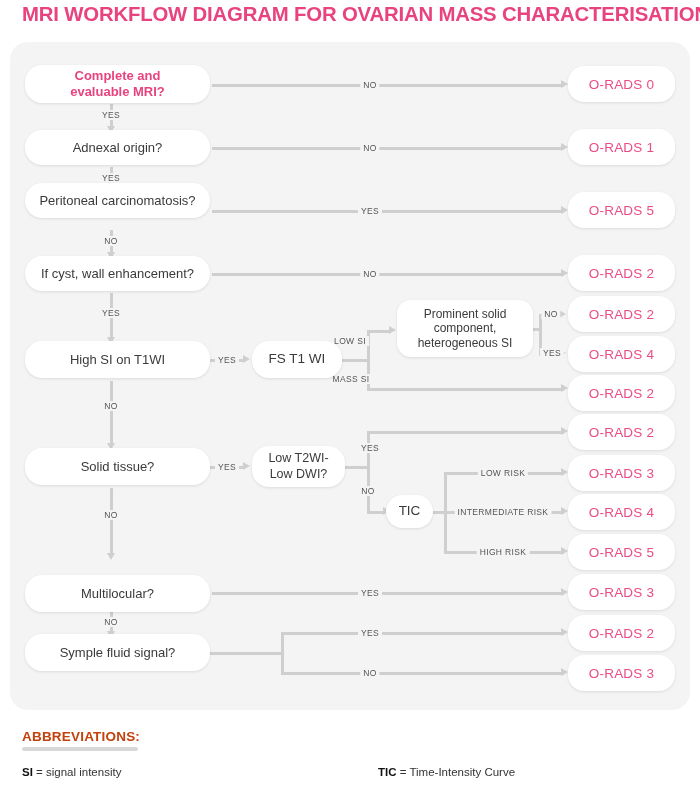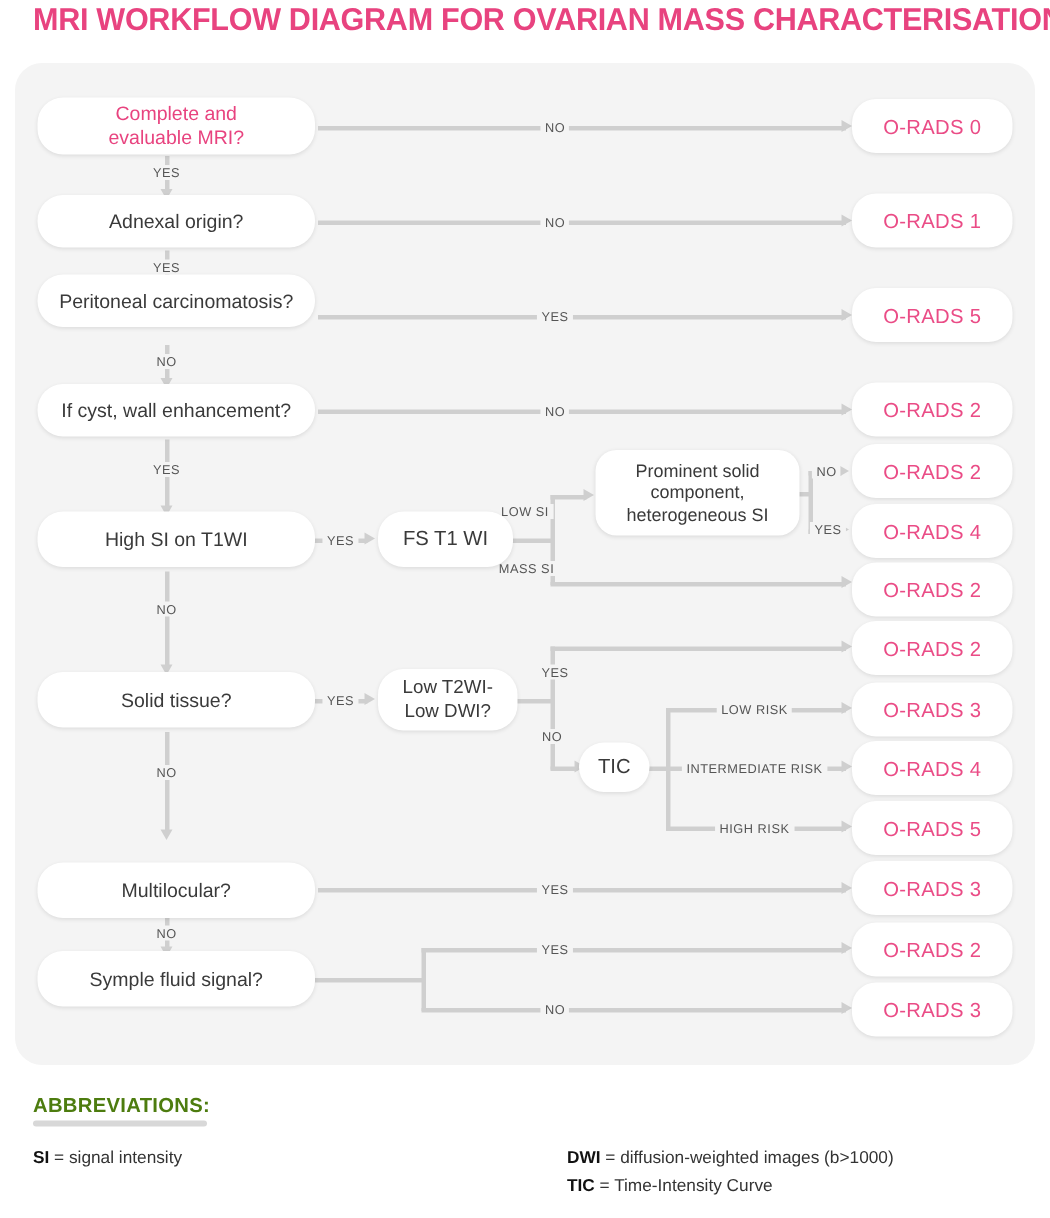--- a/index.html
+++ b/index.html
@@ -26,21 +26,21 @@
 
   
   .node{
     position:absolute;background:#ffffff;border-radius:14px;
     box-shadow:0 1px 3px rgba(0,0,0,0.10);
     display:flex;align-items:center;justify-content:center;
     text-align:center;color:#3a3a3a;font-size:13px;line-height:1.22;
     padding:0 6px;box-sizing:border-box;
   }
   .node.pill{border-radius:17px;}
-  .node.pink{color:#e8437f;font-weight:normal;}
+  .node.pink{color:#e8437f;font-weight:bold;}
   .orads{
     position:absolute;background:#ffffff;border-radius:16px;
     box-shadow:0 1px 3px rgba(0,0,0,0.10);
     display:flex;align-items:center;justify-content:center;
     color:#ea4c86;font-size:13.5px;letter-spacing:0.2px;
   }
 
   
   .ln{position:absolute;background:#cfcfcf;}
   .hz{height:3px;}
@@ -59,21 +59,21 @@
   }
   .elab{
     position:absolute;color:#555;font-size:8.5px;letter-spacing:0.35px;
     background:#f4f4f4;padding:0 3px;white-space:nowrap;
     transform:translate(-50%,-50%);text-align:center;
   }
 
   
   #abbrHead{
     left:22px;top:729px;font-size:13.5px;font-weight:bold;
-    color:#4d7c0f;letter-spacing:0.2px;
+    color:#c2410c;letter-spacing:0.2px;
   }
   #abbrRule{left:22px;top:747px;width:116px;height:4px;background:#d8d8d8;border-radius:2px;}
   .abbrCol{position:absolute;font-size:11.5px;color:#333;line-height:1.62;}
   .abbrCol b{color:#111;}
   #abbrLeft{left:22px;top:763px;width:350px;}
   #abbrRight{left:378px;top:763px;width:310px;}
 </style>
 </head>
 <body>
 
@@ -238,15 +238,14 @@
 <div class="orads" style="left:568px;top:655px;width:107px;height:36px;">O-RADS 3</div>
 
 <div class="abs" id="abbrHead">ABBREVIATIONS:</div>
 <div class="abs" id="abbrRule"></div>
 
 <div class="abbrCol" id="abbrLeft">
   <div><b>SI</b><span> = signal intensity</span></div>
 </div>
 
 <div class="abbrCol" id="abbrRight">
-  <div><b>DWI</b><span> = diffusion-weighted images (b&gt;1000)</span></div>
   <div><b>TIC</b><span> = Time-Intensity Curve</span></div>
 </div>
 
 </body></html>

